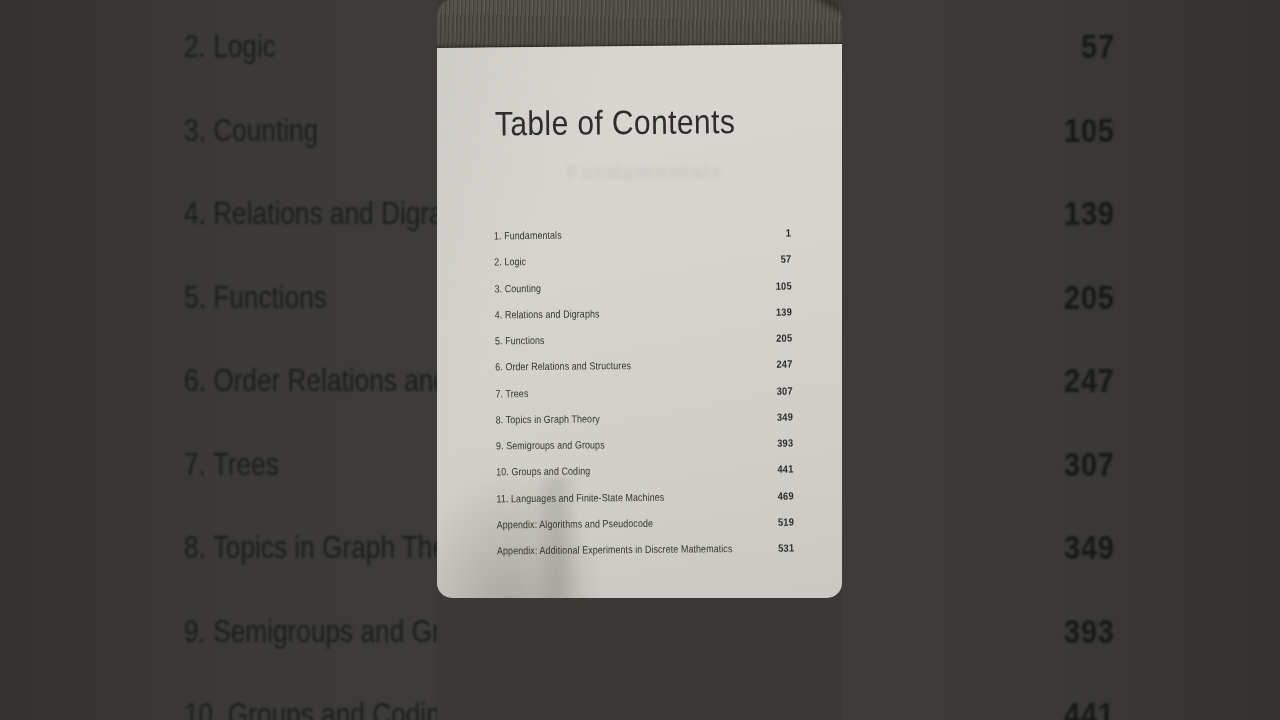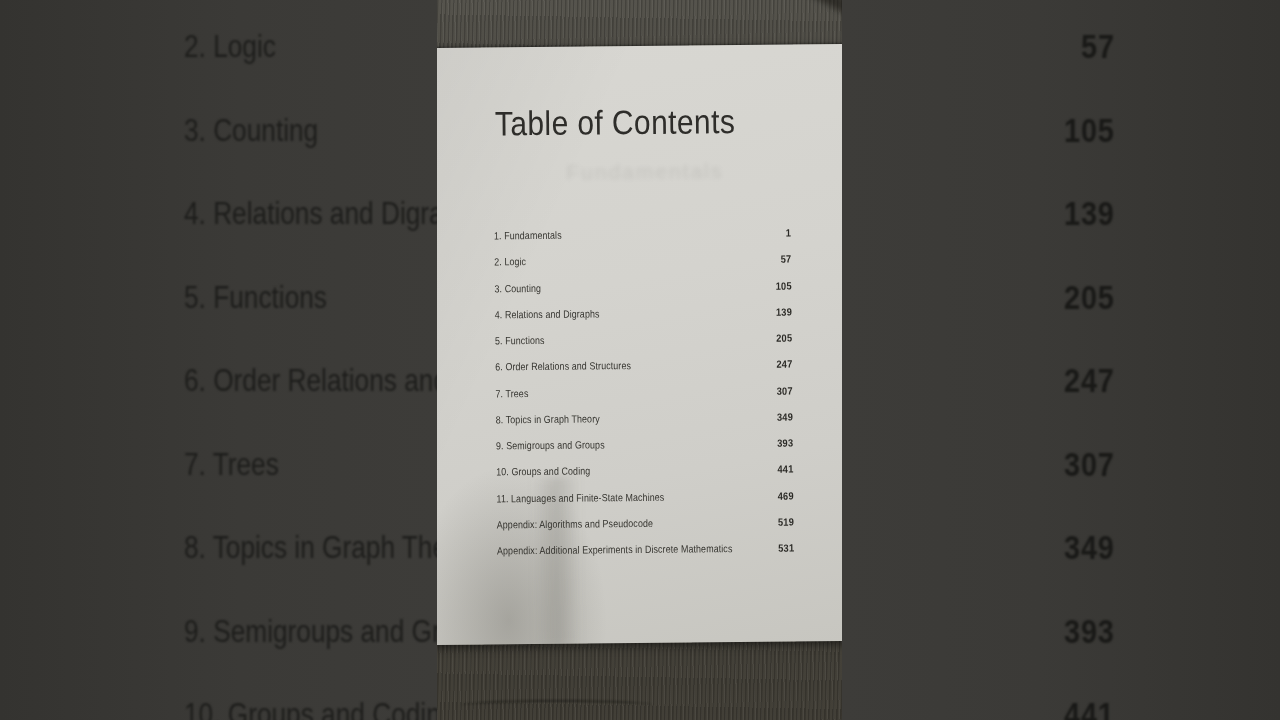--- a/index.html
+++ b/index.html
@@ -20,21 +20,21 @@
   .bg-text{
     display:inline-block;transform:scaleX(.82);transform-origin:left center;
     font-size:32px;color:#1d1d1b;filter:blur(1.1px);letter-spacing:0;
   }
   .bg-num{
     display:inline-block;transform:scaleX(.85);transform-origin:right center;
     font-size:34px;font-weight:600;color:#191917;filter:blur(1.1px);letter-spacing:1px;
   }
 
   
-  .center{position:absolute;left:437px;top:0;width:405px;height:720px;overflow:hidden;}
+  .center{position:absolute;left:437px;top:0;width:405px;height:598px;overflow:hidden;border-radius:15px;}
   .fabric{
     position:absolute;inset:0;
     background:
       repeating-linear-gradient(92deg, rgba(0,0,0,.20) 0 1px, rgba(0,0,0,0) 2px 4px),
       repeating-linear-gradient(87deg, rgba(255,255,255,.045) 0 1px, rgba(0,0,0,0) 1px 6px),
       linear-gradient(180deg,#56544d 0%,#4e4c45 8%,#4a4840 55%,#423f37 100%);
   }
   .fold-streak{
     position:absolute;left:330px;top:-8px;width:130px;height:14px;
     background:rgba(18,16,12,.55);filter:blur(3px);transform:rotate(28deg);

